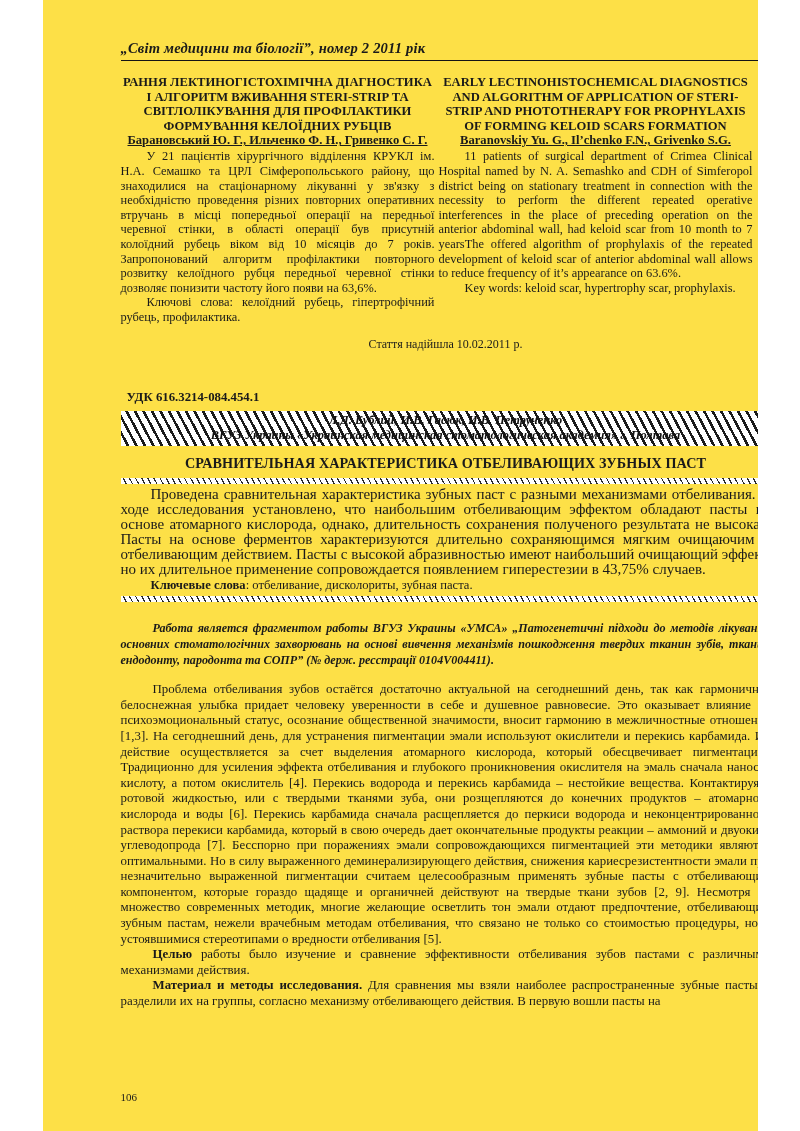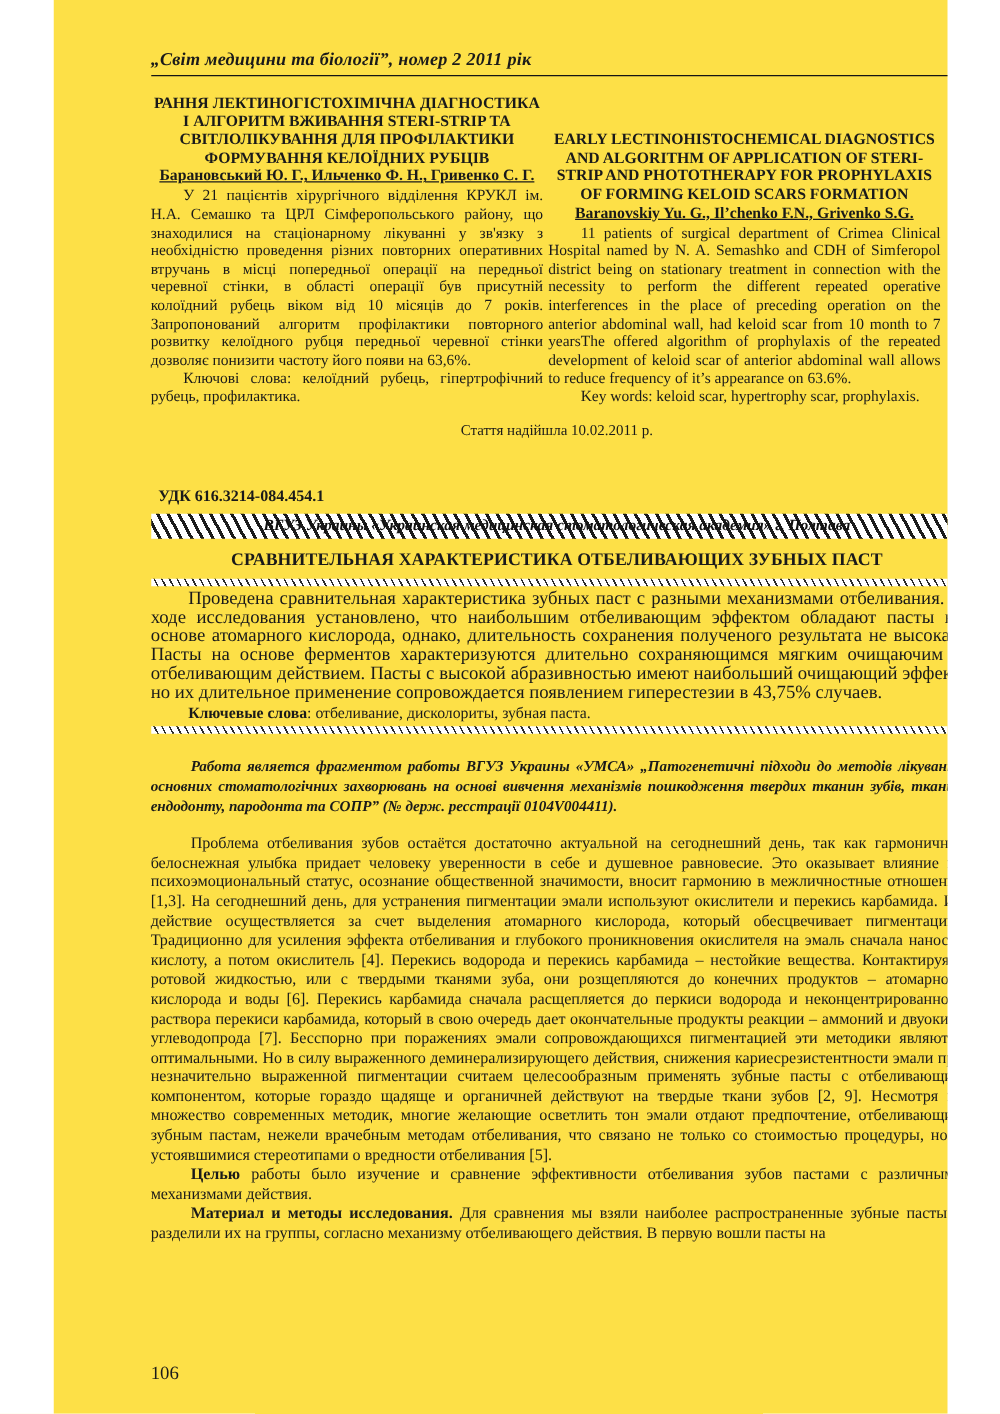--- a/index.html
+++ b/index.html
@@ -40,21 +40,20 @@
   .runhead-rule {
     border-bottom: 1.6px solid #141414;
     width: 100%;
     margin-bottom: 14px;
   }
 
   
   .cols {
     display: flex;
     gap: 4px;
-    align-items: flex-end;
   }
   .col {
     width: 314px;
     flex: 0 0 314px;
   }
   .art-title {
     text-align: center;
     font-weight: bold;
     font-size: 12.6px;
     line-height: 14.6px;
@@ -180,21 +179,21 @@
     margin: 0 0 0 0;
   }
   .body-p + .body-p { margin-top: 0; }
   .body-p b { font-weight: bold; }
 
   
   .folio {
     position: absolute;
     left: 78px;
     top: 1091px;
-    font-size: 15px;
+    font-size: 11px;
   }
 </style>
 </head>
 <body>
 
 <div class="page">
   <div class="content">
 
     <div class="runhead">„Світ медицини та біології”, номер 2 2011 рік</div>
     <div class="runhead-rule"></div>
@@ -215,20 +214,21 @@
         <p class="kw kw-left">Key words: keloid scar, hypertrophy scar, prophylaxis.</p>
       </div>
 
     </div>
 
     <div class="submitted">Стаття надійшла 10.02.2011 р.</div>
 
     <div class="udk">УДК 616.3214-084.454.1</div>
 
     <div class="hatch-band">
+      <div class="band-line">Л.Д. Бублий, И.В. Гасюк, И.В. Петрученко</div>
       <div class="band-line">ВГУЗ Украины «Украинская медицинская стоматологическая академия» г. Полтава</div>
     </div>
 
     <div class="main-title">СРАВНИТЕЛЬНАЯ ХАРАКТЕРИСТИКА ОТБЕЛИВАЮЩИХ ЗУБНЫХ ПАСТ</div>
 
     <div class="dotrule"></div>
 
     <p class="ru-abstract">Проведена сравнительная характеристика зубных паст с разными механизмами отбеливания. В ходе исследования установлено, что наибольшим отбеливающим эффектом обладают пасты на основе атомарного кислорода, однако, длительность сохранения полученого результата не высокая. Пасты на основе ферментов характеризуются длительно сохраняющимся мягким очищаючим и отбеливающим действием. Пасты с высокой абразивностью имеют наибольший очищающий эффект, но их длительное применение сопровождается появлением гиперестезии в 43,75% случаев.</p>
     <p class="ru-kw"><b>Ключевые слова</b><span>: отбеливание, дисколориты, зубная паста.</span></p>
 

